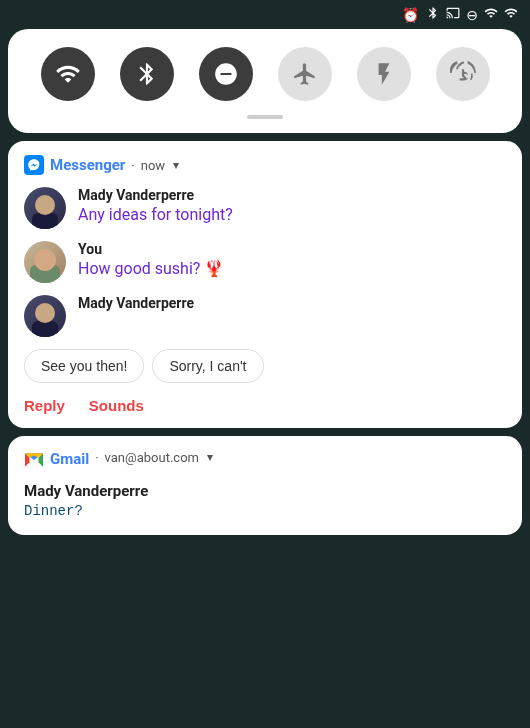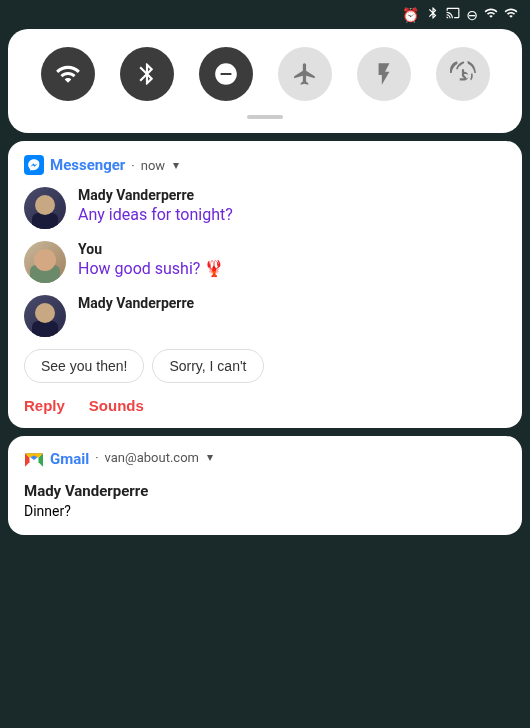--- a/index.html
+++ b/index.html
@@ -249,21 +249,22 @@
       padding: 14px 16px 16px 16px;
     }
     .gmail-sender {
       font-size: 15px;
       font-weight: 700;
       color: #222;
       margin-bottom: 3px;
     }
     .gmail-subject {
       font-size: 14px;
-      color: #000000;
+      color: #0c4a6e;
+      font-family: Liberation Mono, monospace;
     }
     .gmail-header {
       display: flex;
       gap: 6px;
       margin-bottom: 12px;
     }
   </style>
 </head>
 <body>
 

